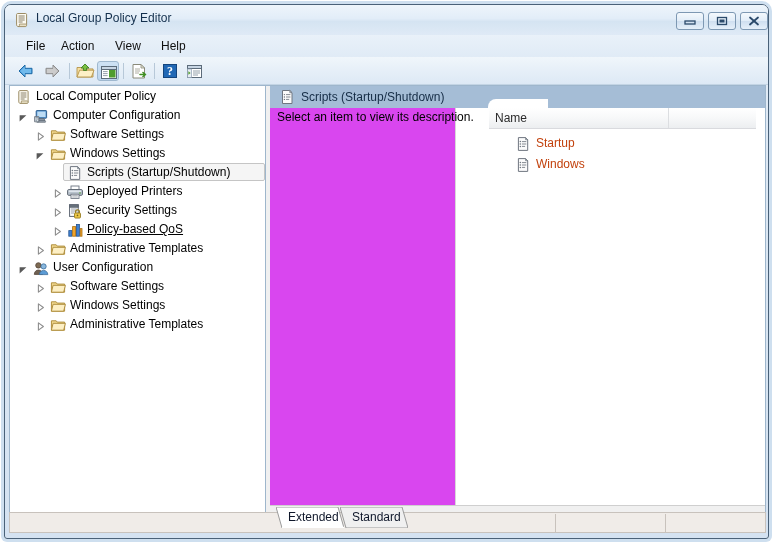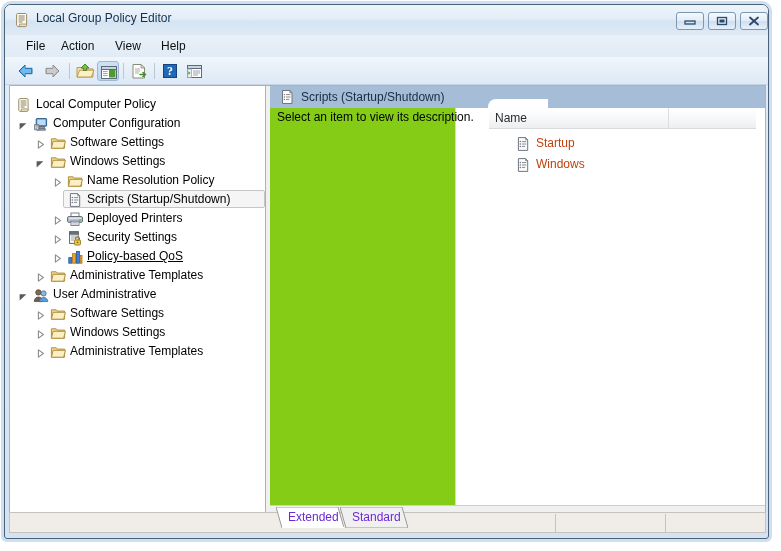--- a/index.html
+++ b/index.html
@@ -204,21 +204,21 @@
     left: 218px; top: 13px;
     width: 60px; height: 12px;
     background: #ffffff;
     border-top-left-radius: 8px;
   }
 
   #desc-area {
     position: absolute;
     left: 0; top: 22px;
     width: 186px; bottom: 22px;
-    background: #84cc16;
+    background: #d946ef;
     border-right: 1px solid #d8d8d8;
     box-sizing: border-box;
   }
   #desc-text {
     position: absolute;
     left: 7px; top: 2px;
     width: 205px;
     font-size: 12px;
     line-height: 15px;
     color: #000000;
@@ -279,21 +279,21 @@
     width: 100%; height: 22px;
     background: #f0f0f0;
     border-top: 1px solid #cfcfcf;
   }
   .tab {
     position: absolute;
     bottom: 0;
     height: 21px;
     font-size: 12px;
     line-height: 20px;
-    color: #6d28d9;
+    color: #0f172a;
     white-space: nowrap;
     cursor: default;
     text-align: center;
   }
   .tab .tab-label { position: relative; z-index: 2; }
   .tab .tab-bg {
     position: absolute;
     left: 0; top: 0;
     width: 100%; height: 100%;
     z-index: 1;
@@ -437,21 +437,21 @@
           <line x1="10" y1="12" x2="17" y2="12"></line>
           <line x1="10" y1="14" x2="15" y2="14"></line>
         </g>
       </svg>
     </div>
   </div>
 
   <div id="client">
 
     <div id="tree-panel">
-      <div id="tree-rows" style="padding-top:9px">
+      <div id="tree-rows" style="padding-top:1px">
           <div class="tree-row">
             <span class="ticon" style="left: 6px;"><svg width="16" height="16" viewBox="0 0 16 16">
                 <path d="M3.6 1.6h7.6c.5 0 .9.5.9 1.1v10.2c0 .8-.6 1.5-1.4 1.5H4.3c-.8 0-1.5-.7-1.5-1.5V2.7c0-.6.4-1.1.8-1.1z" fill="#fdfbf2" stroke="#9b8b63" stroke-width="1"></path>
                 <path d="M12.1 12.8v.5c0 .7-.5 1.1-1.1 1.1H4.4c.6 0 1-.5 1-1.1v-1.4h5.6c.6 0 1.1.4 1.1.9z" fill="#e8e0c6" stroke="#9b8b63" stroke-width=".8"></path>
                 <g stroke="#6d6348" stroke-width=".8">
                   <line x1="4.7" y1="4" x2="10.4" y2="4"></line>
                   <line x1="4.7" y1="6" x2="10.4" y2="6"></line>
                   <line x1="4.7" y1="8" x2="10.4" y2="8"></line>
                   <line x1="4.7" y1="10" x2="8.6" y2="10"></line>
                 </g>
@@ -484,30 +484,20 @@
           </div>
           <div class="tree-row">
             <span class="twisty" style="left: 26px;"><svg width="9" height="9" viewBox="0 0 9 9">
                 <path d="M0.6 2.2 L7.4 2.2 L0.6 8.4 Z" fill="#595959"></path>
               </svg></span>
             <span class="ticon" style="left: 40px;"><svg width="16" height="16" viewBox="0 0 16 16">
                 <path d="M1.4 3.8h4.8l1.1 1.3h7.3v8.1H1.4z" fill="#f3d98f" stroke="#b08f3e" stroke-width="1"></path>
                 <path d="M1.4 13.2 L3.1 6.3 H15.4 L13.7 13.2 Z" fill="#fdefc4" stroke="#b08f3e" stroke-width="1"></path>
               </svg></span>
             <span class="tlabel" style="left: 60px;">Windows Settings</span>
-          </div>
-          <div class="tree-row">
-            <span class="twisty" style="left: 43px;"><svg width="9" height="9" viewBox="0 0 9 9">
-                <path d="M2.4 0.9 L7.4 4.5 L2.4 8.1 Z" fill="none" stroke="#8d8d8d" stroke-width="1.1" stroke-linejoin="round"></path>
-              </svg></span>
-            <span class="ticon" style="left: 57px;"><svg width="16" height="16" viewBox="0 0 16 16">
-                <path d="M1.4 3.8h4.8l1.1 1.3h7.3v8.1H1.4z" fill="#f3d98f" stroke="#b08f3e" stroke-width="1"></path>
-                <path d="M1.4 13.2 L3.1 6.3 H15.4 L13.7 13.2 Z" fill="#fdefc4" stroke="#b08f3e" stroke-width="1"></path>
-              </svg></span>
-            <span class="tlabel" style="left: 77px;">Name Resolution Policy</span>
           </div>
           <div class="tree-row selected">
             <div class="selbox" style="left: 53px; width: 201.7px;"></div>
             <span class="ticon" style="left: 57px;"><svg width="16" height="16" viewBox="0 0 16 16">
                 <path d="M3.4 1.6h7.2l2.1 2.1v10.7H3.4z" fill="#fbfbfb" stroke="#6f7680" stroke-width="1"></path>
                 <path d="M10.6 1.6 L12.7 3.7 H10.6 Z" fill="#dde1e6" stroke="#6f7680" stroke-width=".8"></path>
                 <g fill="#6f7680">
                   <circle cx="5.3" cy="5.6" r=".75"></circle>
                   <circle cx="5.3" cy="8" r=".75"></circle>
                   <circle cx="5.3" cy="10.4" r=".75"></circle>
@@ -580,21 +570,21 @@
           <div class="tree-row">
             <span class="twisty" style="left: 9px;"><svg width="9" height="9" viewBox="0 0 9 9">
                 <path d="M0.6 2.2 L7.4 2.2 L0.6 8.4 Z" fill="#595959"></path>
               </svg></span>
             <span class="ticon" style="left: 23px;"><svg width="16" height="16" viewBox="0 0 16 16">
                 <circle cx="5.4" cy="5.4" r="2.7" fill="#7d6a52" stroke="#55453a" stroke-width=".8"></circle>
                 <path d="M1.3 14.4c0-2.6 1.9-4.4 4.1-4.4s4.1 1.8 4.1 4.4z" fill="#6f6152" stroke="#55453a" stroke-width=".8"></path>
                 <circle cx="10.6" cy="6.4" r="2.6" fill="#8ab8de" stroke="#3d6f9c" stroke-width=".8"></circle>
                 <path d="M6.4 14.6c0-2.5 1.9-4.2 4.2-4.2s4.2 1.7 4.2 4.2z" fill="#5b9bd5" stroke="#3d6f9c" stroke-width=".8"></path>
               </svg></span>
-            <span class="tlabel" style="left: 43px;">User Administrative</span>
+            <span class="tlabel" style="left: 43px;">User Configuration</span>
           </div>
           <div class="tree-row">
             <span class="twisty" style="left: 26px;"><svg width="9" height="9" viewBox="0 0 9 9">
                 <path d="M2.4 0.9 L7.4 4.5 L2.4 8.1 Z" fill="none" stroke="#8d8d8d" stroke-width="1.1" stroke-linejoin="round"></path>
               </svg></span>
             <span class="ticon" style="left: 40px;"><svg width="16" height="16" viewBox="0 0 16 16">
                 <path d="M1.4 3.8h4.8l1.1 1.3h7.3v8.1H1.4z" fill="#f3d98f" stroke="#b08f3e" stroke-width="1"></path>
                 <path d="M1.4 13.2 L3.1 6.3 H15.4 L13.7 13.2 Z" fill="#fdefc4" stroke="#b08f3e" stroke-width="1"></path>
               </svg></span>
             <span class="tlabel" style="left: 60px;">Software Settings</span>

